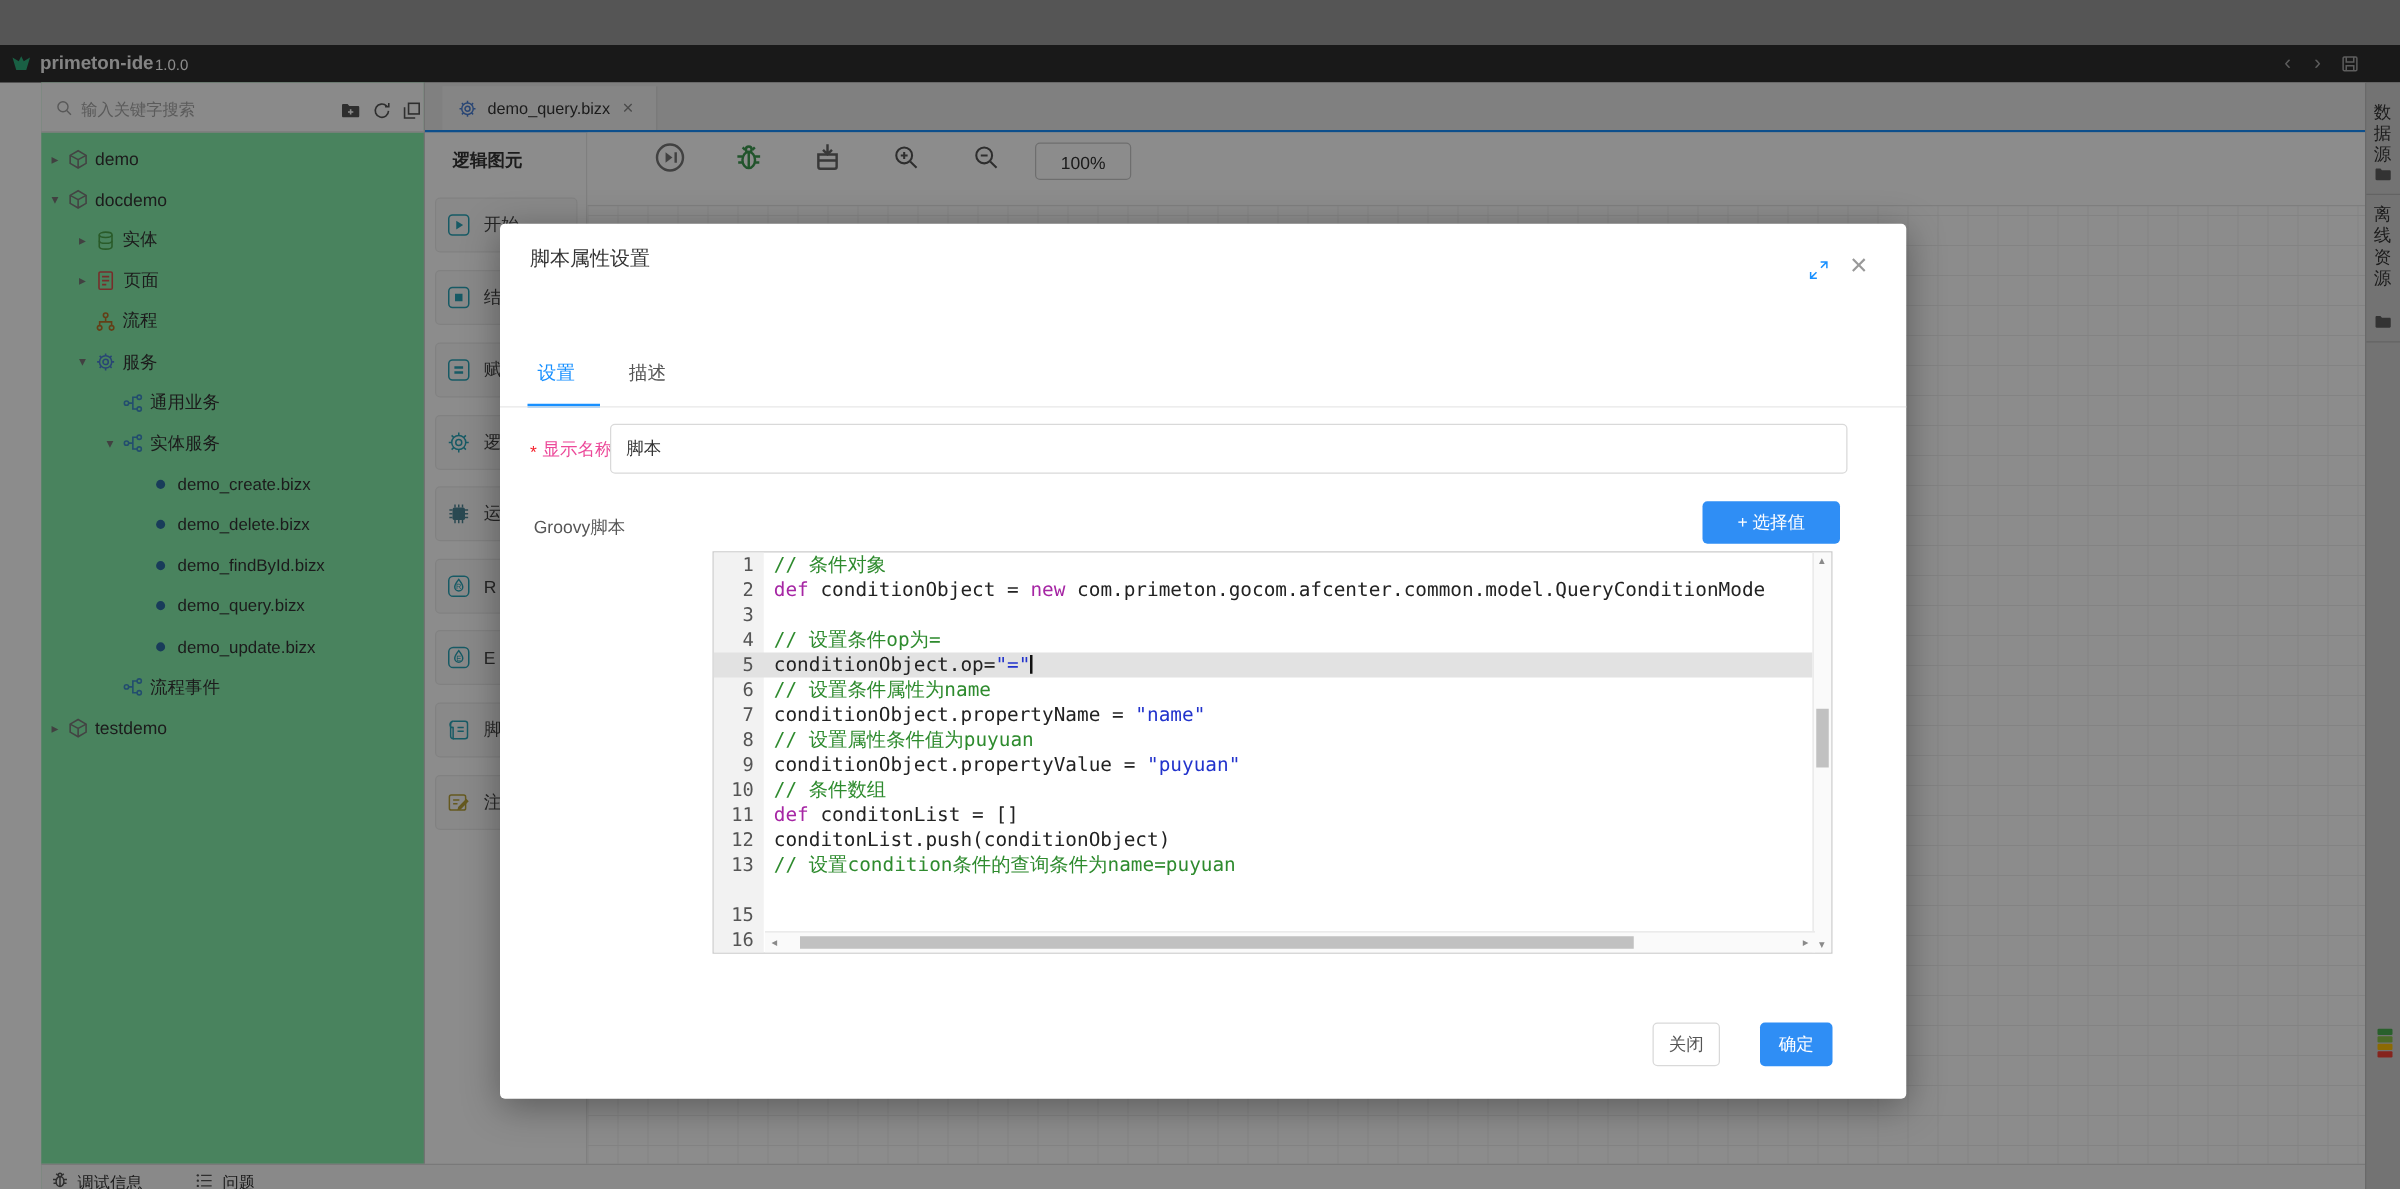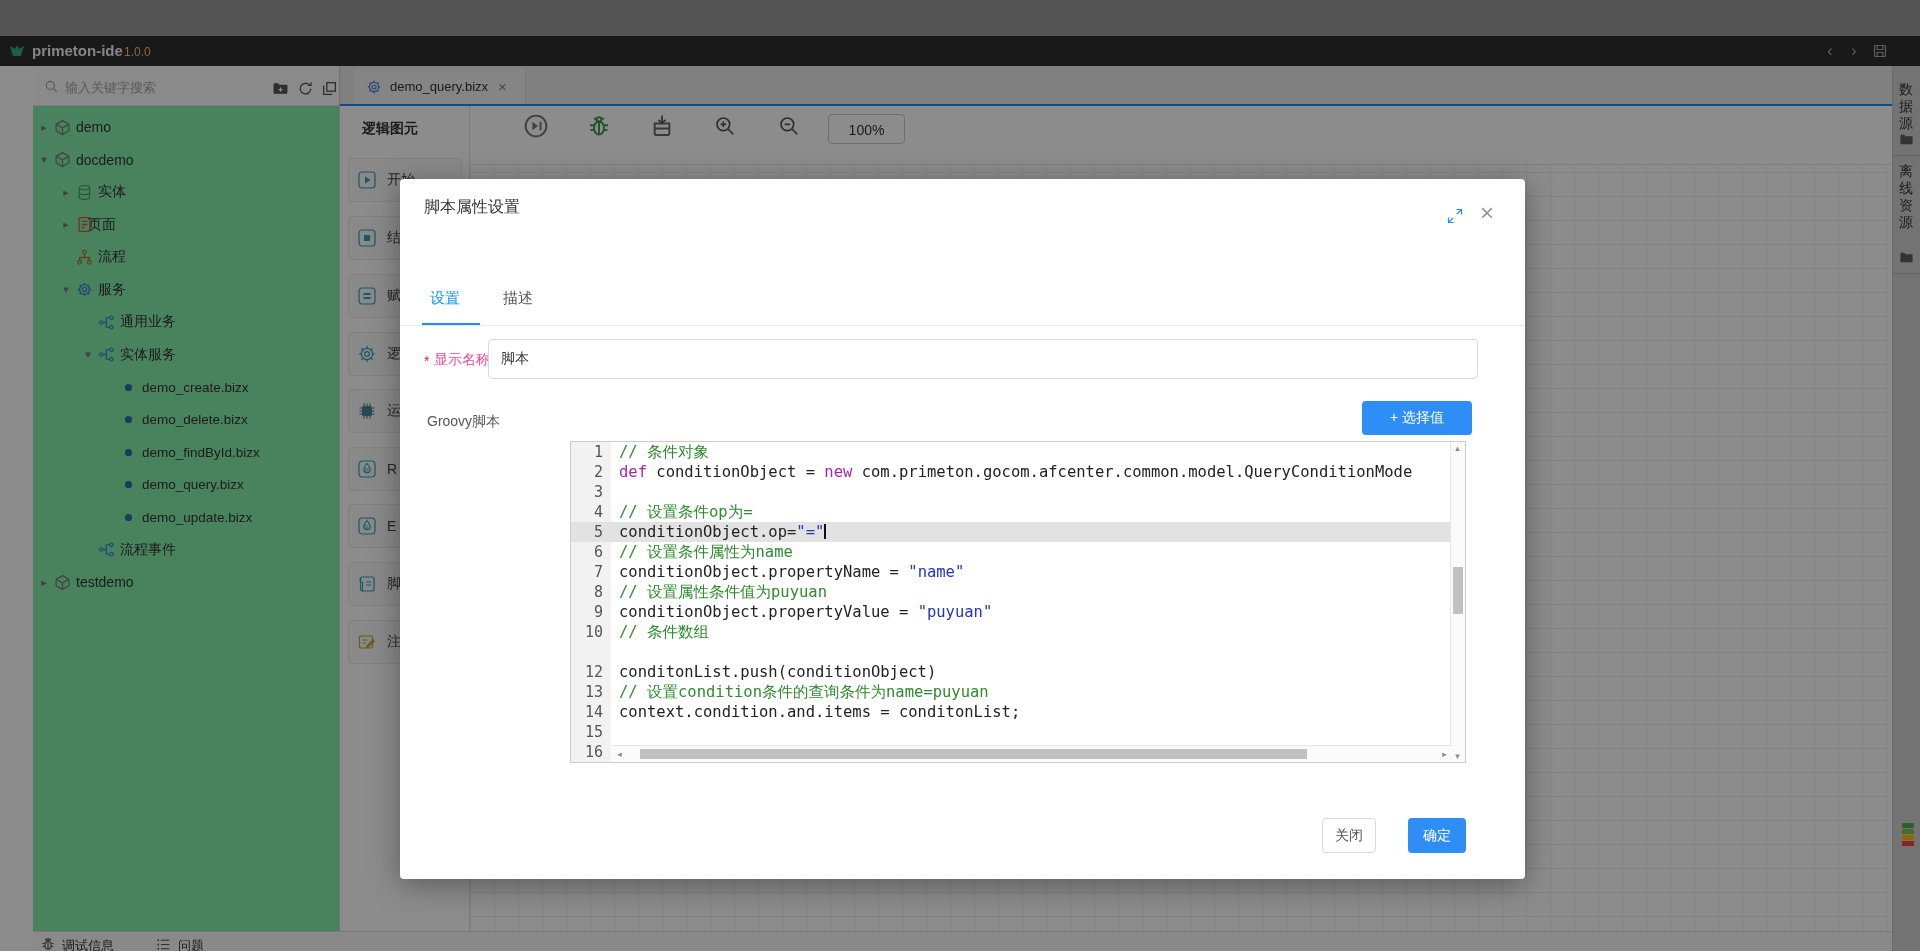--- a/index.html
+++ b/index.html
@@ -6,21 +6,21 @@
   #app{position:relative;width:1920px;height:951px;overflow:hidden;
        font-family:"Liberation Sans","DejaVu Sans",sans-serif;
        background:#fff;margin-top:36px;-webkit-font-smoothing:antialiased;}
   .abs{position:absolute;}
   .icon{display:inline-block;}
   .icon svg{width:100%;height:100%;display:block;}
 
   
   #titlebar{left:0;top:0;width:1920px;height:30px;background:#2f2f2f;color:#f0f0f0;}
   #app-name{left:32px;top:6px;font-size:15px;font-weight:bold;}
-  #app-version{left:124px;top:9px;font-size:12px;color:#fdba74;}
+  #app-version{left:124px;top:9px;font-size:12px;color:#ffffff;}
   #logo{left:8px;top:6px;width:18px;height:18px;}
   .tb-ico{top:7px;width:16px;height:16px;color:#aaa;font-size:16px;line-height:16px;text-align:center;}
 
   
   #left-rail{left:0;top:30px;width:33px;height:890px;background:#d2d2d2;border-right:1px solid #bfbfbf;box-sizing:border-box;}
   #left-rail-tab{left:0;top:6px;width:33px;height:76px;background:#f6f6f6;}
   #left-rail-label{left:9px;top:8px;width:15px;font-size:14px;line-height:17px;color:#333;word-break:break-all;}
   #left-rail-folder{left:8px;top:48px;width:17px;height:17px;}
 
   
@@ -209,21 +209,21 @@
           <span class="tlabel" style="left: 65px;">实体</span>
         </div>
         <div class="trow" style="top: 97.5px;">
           <span class="arrow" style="left: 27px;">▸</span>
           <span class="ticon icon" style="left: 43px;">
             <svg viewBox="0 0 16 16">
               <rect x="3" y="1.5" width="10" height="13" rx="1" fill="none" stroke="#d9534f" stroke-width="1.2"></rect>
               <path d="M5.3 5h5.4M5.3 8h5.4M5.3 11h3.2" fill="none" stroke="#d9534f" stroke-width="1.2"></path>
             </svg>
           </span>
-          <span class="tlabel" style="left: 55px;">页面</span>
+          <span class="tlabel" style="left: 66px;">页面</span>
         </div>
         <div class="trow" style="top: 130px;">
           <span class="ticon icon" style="left: 43px;">
             <svg viewBox="0 0 16 16">
               <circle cx="8" cy="3" r="1.7" fill="none" stroke="#b5722a" stroke-width="1.2"></circle>
               <circle cx="3.5" cy="12.5" r="1.7" fill="none" stroke="#b5722a" stroke-width="1.2"></circle>
               <circle cx="12.5" cy="12.5" r="1.7" fill="none" stroke="#b5722a" stroke-width="1.2"></circle>
               <path d="M8 4.7V8M8 8H3.5v2.8M8 8h4.5v2.8" fill="none" stroke="#b5722a" stroke-width="1.2"></path>
             </svg>
           </span>
@@ -553,23 +553,23 @@
           <div class="cl" style="top: 0px;"><span class="ln">1</span><span class="ct"><span class="tok-c">// 条件对象</span></span></div>
           <div class="cl" style="top: 20px;"><span class="ln">2</span><span class="ct"><span class="tok-k">def </span><span class="tok-p">conditionObject = </span><span class="tok-k">new </span><span class="tok-p">com.primeton.gocom.afcenter.common.model.QueryConditionMode</span></span></div>
           <div class="cl" style="top: 40px;"><span class="ln">3</span><span class="ct"></span></div>
           <div class="cl" style="top: 60px;"><span class="ln">4</span><span class="ct"><span class="tok-c">// 设置条件op为=</span></span></div>
           <div class="cl cur" style="top: 80px;"><span class="ln">5</span><span class="ct"><span class="tok-p">conditionObject.op=</span><span class="tok-s">"="</span><span id="cursor"></span></span></div>
           <div class="cl" style="top: 100px;"><span class="ln">6</span><span class="ct"><span class="tok-c">// 设置条件属性为name</span></span></div>
           <div class="cl" style="top: 120px;"><span class="ln">7</span><span class="ct"><span class="tok-p">conditionObject.propertyName = </span><span class="tok-s">"name"</span></span></div>
           <div class="cl" style="top: 140px;"><span class="ln">8</span><span class="ct"><span class="tok-c">// 设置属性条件值为puyuan</span></span></div>
           <div class="cl" style="top: 160px;"><span class="ln">9</span><span class="ct"><span class="tok-p">conditionObject.propertyValue = </span><span class="tok-s">"puyuan"</span></span></div>
           <div class="cl" style="top: 180px;"><span class="ln">10</span><span class="ct"><span class="tok-c">// 条件数组</span></span></div>
+          <div class="cl" style="top: 200px;"><span class="ln">11</span><span class="ct"><span class="tok-k">def </span><span class="tok-p">conditonList = []</span></span></div>
           <div class="cl" style="top: 220px;"><span class="ln">12</span><span class="ct"><span class="tok-p">conditonList.push(conditionObject)</span></span></div>
           <div class="cl" style="top: 240px;"><span class="ln">13</span><span class="ct"><span class="tok-c">// 设置condition条件的查询条件为name=puyuan</span></span></div>
-          <div class="cl" style="top: 260px;"><span class="ln">14</span><span class="ct"><span class="tok-p">context.condition.and.items = conditonList;</span></span></div>
           <div class="cl" style="top: 280px;"><span class="ln">15</span><span class="ct"></span></div>
           <div class="cl" style="top: 300px;"><span class="ln">16</span><span class="ct"></span></div>
         </div>
       <div id="vscroll" class="abs">
         <span class="sarrow" style="top:1px;left:0;">▴</span>
         <div id="vthumb" class="abs"></div>
         <span class="sarrow" style="bottom:1px;left:0;">▾</span>
       </div>
       <div id="hscroll" class="abs">
         <span class="sarrow" style="left:1px;top:3px;">◂</span>

